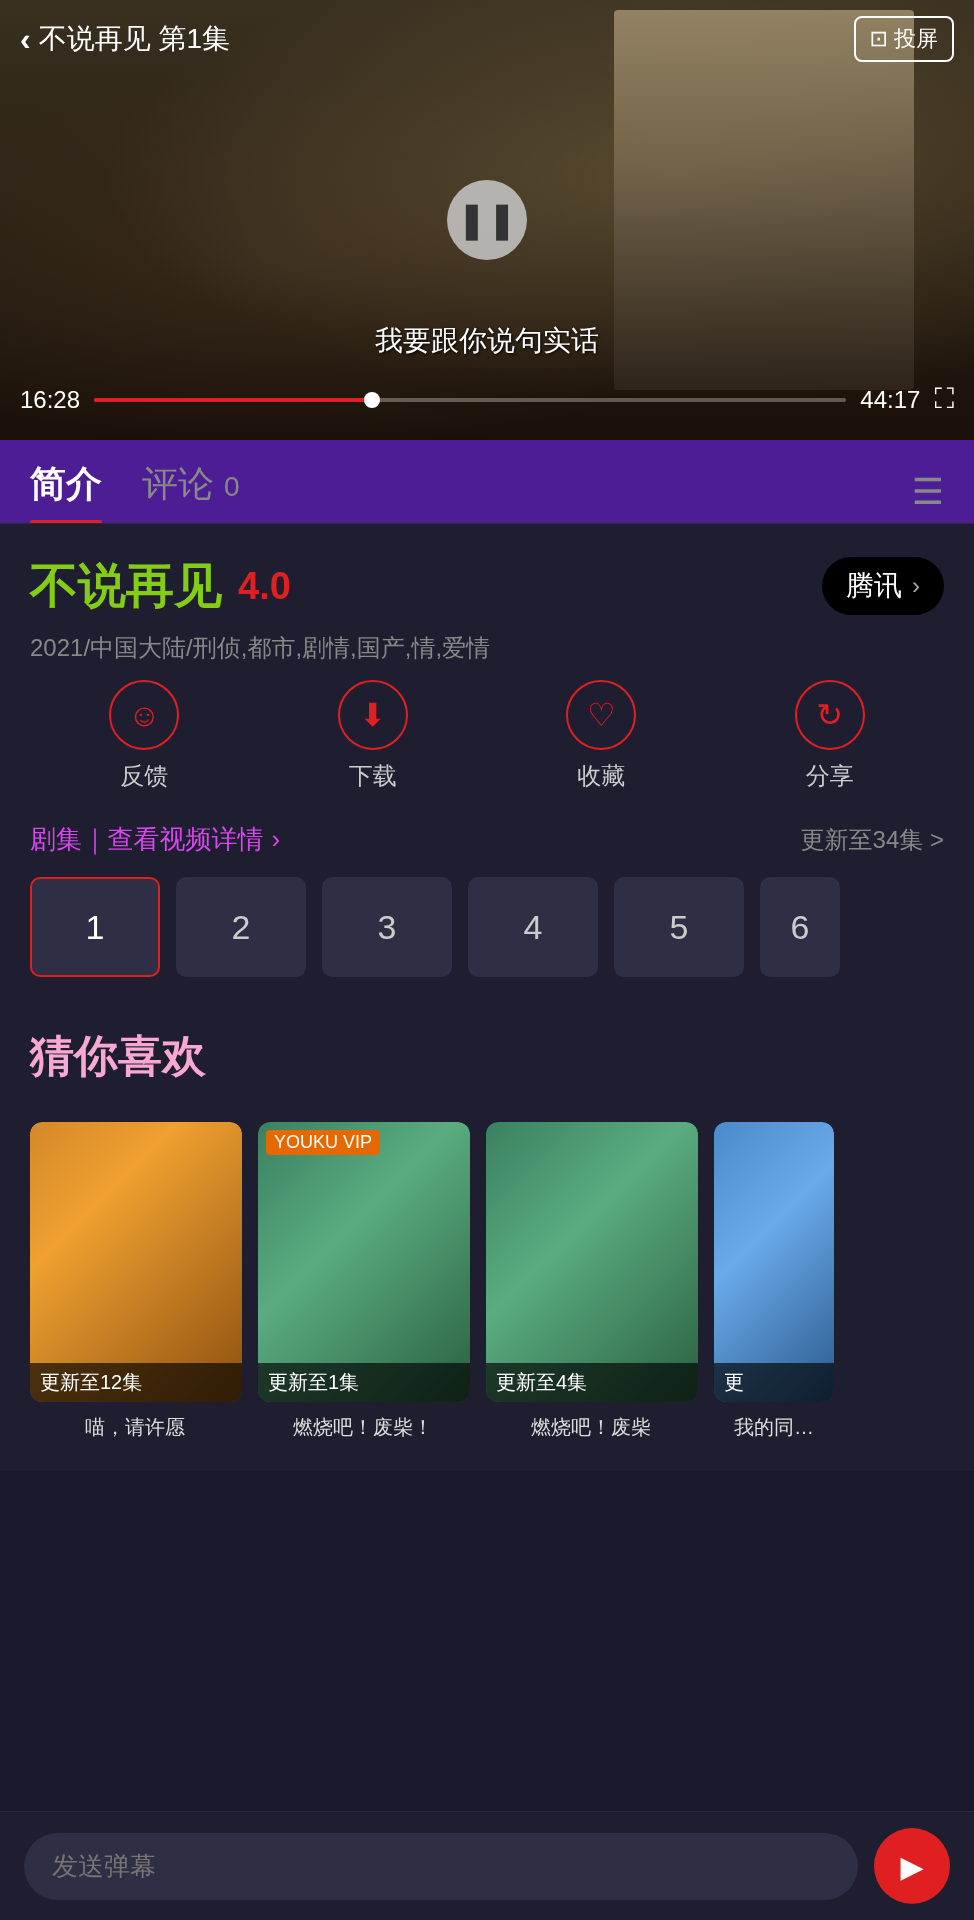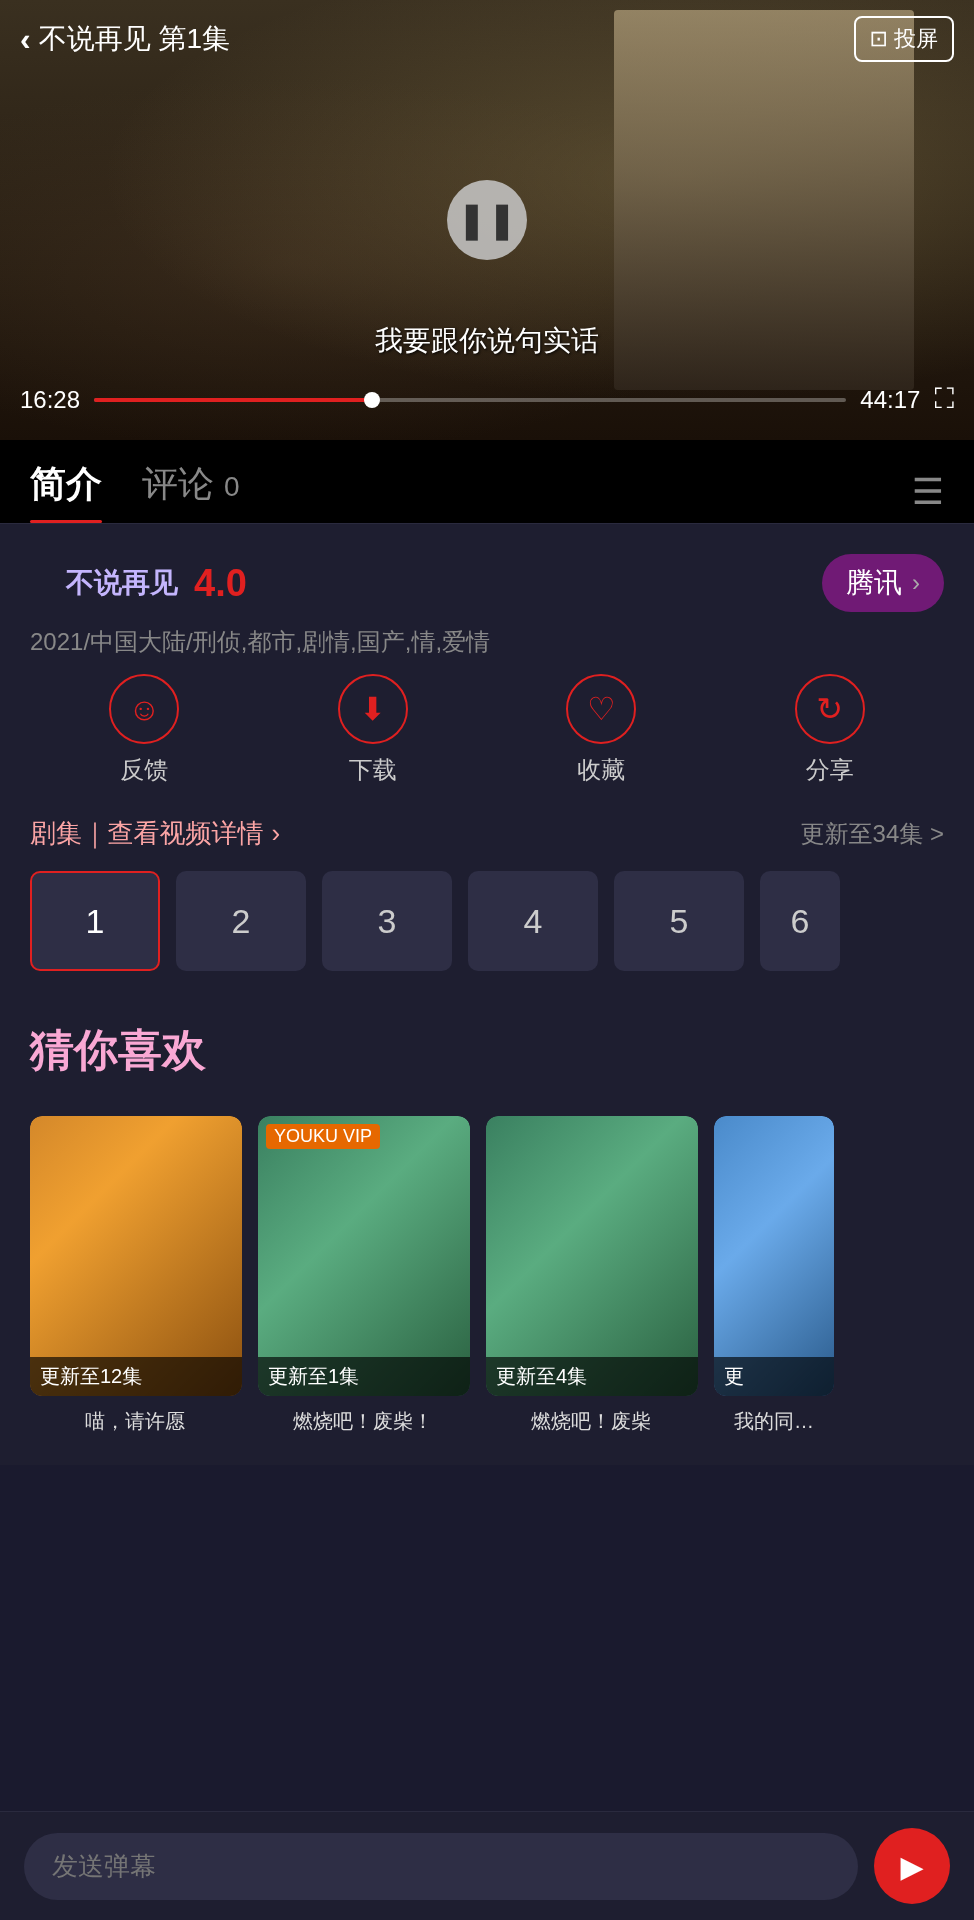--- a/index.html
+++ b/index.html
@@ -137,21 +137,21 @@
       border-radius: 50%;
       background: #fff;
     }
     .fullscreen-btn {
       color: #fff;
       font-size: 28px;
     }
 
     
     .tabs-section {
-      background: #000000;
+      background: #4c1d95;
       padding: 20px 30px 0;
       display: flex;
       align-items: center;
       justify-content: space-between;
       border-bottom: 1px solid #2a2a3e;
     }
     .tabs-left {
       display: flex;
       gap: 40px;
     }
@@ -194,35 +194,34 @@
       align-items: center;
       justify-content: space-between;
       margin-bottom: 14px;
     }
     .show-title-left {
       display: flex;
       align-items: center;
       gap: 16px;
     }
     .show-name {
-      font-size: 28px;
+      font-size: 48px;
       font-weight: bold;
-      color: #c4b5fd;
-      margin-left: 36px;
+      color: #84cc16;
     }
     .show-rating {
       font-size: 38px;
       font-weight: bold;
       color: #e02020;
     }
     .platform-btn {
       display: flex;
       align-items: center;
       gap: 10px;
-      background: #701a75;
+      background: #000000;
       border-radius: 30px;
       padding: 10px 24px;
       font-size: 28px;
       color: #fff;
       cursor: pointer;
     }
     .chevron-right {
       font-size: 24px;
       color: #aaa;
     }
@@ -266,21 +265,21 @@
       display: flex;
       align-items: center;
       justify-content: space-between;
       margin-bottom: 20px;
     }
     .episodes-left {
       display: flex;
       align-items: center;
       gap: 8px;
       font-size: 26px;
-      color: #fca5a5;
+      color: #d946ef;
       cursor: pointer;
     }
     .episodes-right {
       font-size: 24px;
       color: #888;
       cursor: pointer;
     }
     .episode-grid {
       display: flex;
       gap: 16px;

